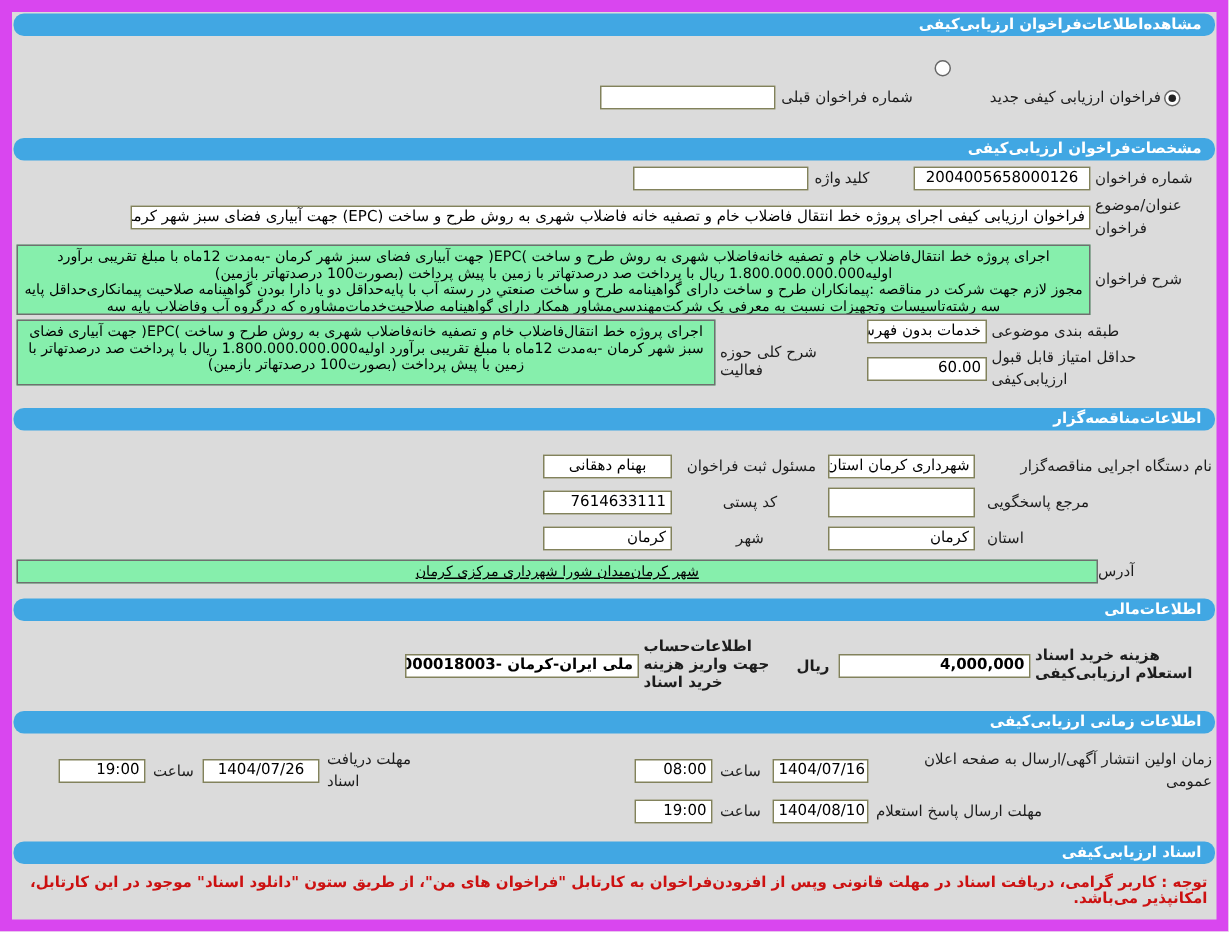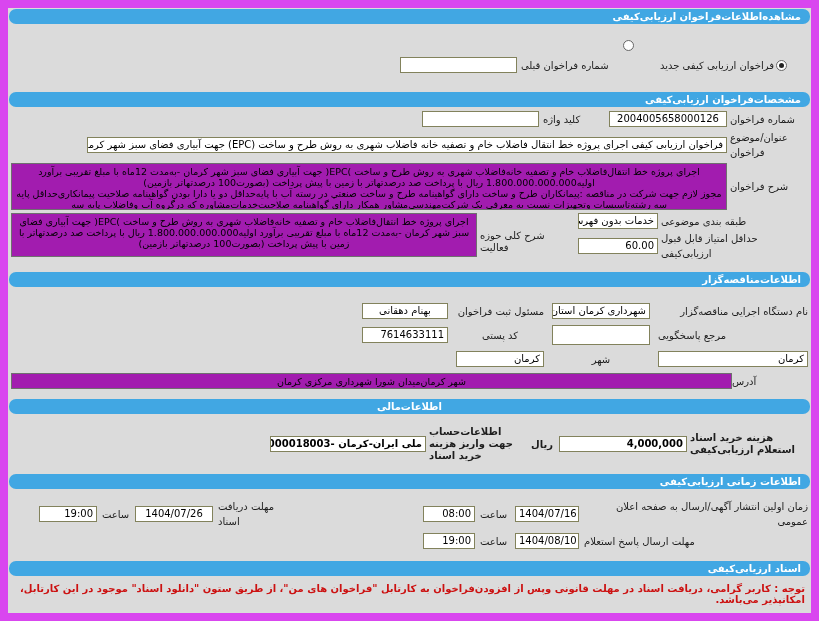--- a/index.html
+++ b/index.html
@@ -20,21 +20,21 @@
   .hug { text-align:left; }            
   .field {
     background:#ffffff; border:1px solid #82825c;
     height:16px; line-height:14px; font-size:10px; color:#000;
     padding:0 3px; overflow:hidden; white-space:nowrap;
   }
   .num { direction:ltr; }
   .ta-r { text-align:right; }
   .ta-c { text-align:center; }
   .white-box {
-    background:#a21caf; border:1px solid #6f6f6f;
+    background:#86efac; border:1px solid #6f6f6f;
     font-size:9.5px; line-height:11px; color:#000;
     padding:2px 4px; overflow:hidden;
   }
   .row { display:flex; align-items:center; }
   
   #radio-area { height:68px; display:flex; align-items:center; padding:14px 24px 0 0; }
   .radio { width:11px; height:11px; border:1px solid #666; border-radius:50%; background:#fdfdfd; display:inline-block; position:relative; flex:0 0 auto; }
   .radio.sel::after { content:""; position:absolute; inset:2px; border-radius:50%; background:#222; }
   
   #specs { padding:4px 3px 8px 3px; }
@@ -63,21 +63,21 @@
     <span class="field" style="width:117px; margin-right:4px;"></span>
   </div>
 
   <div class="bar">مشخصات‌فراخوان ارزیابی‌کیفی</div>
 
   <div id="specs">
 
     <div class="row">
       <span class="lbl hug" style="width:78px;">شماره فراخوان</span>
       <span class="field num ta-c" style="width:118px; margin-right:3px;">2004005658000126</span>
-      <span class="lbl hug" style="width:50px; margin-right:16px;">کلید واژه</span>
+      <span class="lbl hug" style="width:50px; margin-right:16px;font-family:Liberation Serif, serif;">کلید واژه</span>
       <span class="field" style="width:117px; margin-right:4px;"></span>
     </div>
 
     <div class="row">
       <span class="lbl hug" style="width:78px;">عنوان/موضوع فراخوان</span>
       <span class="field ta-c" style="flex:1; margin-right:3px; margin-left:76px;">فراخوان ارزیابی کیفی اجرای پروژه خط انتقال فاضلاب خام و تصفیه خانه فاضلاب شهری به روش طرح و ساخت (EPC) جهت آبیاری فضای سبز شهر کرمان</span>
     </div>
 
     <div class="row" style="align-items:center;">
       <span class="lbl hug" style="width:78px;">شرح فراخوان</span>
@@ -103,30 +103,31 @@
     <span class="lbl">نام دستگاه اجرایی مناقصه‌گزار</span>
     <span class="field">شهرداری کرمان استان کرما</span>
     <span class="lbl">مسئول ثبت فراخوان</span>
     <span class="field ta-c">بهنام دهقانی</span>
 
     <span class="lbl hug">مرجع پاسخگویی</span>
     <span class="field" style="height:20px;"></span>
     <span class="lbl hug" style="text-align:center;">کد پستی</span>
     <span class="field num ta-r">7614633111</span>
 
+    <span class="lbl hug">استان</span>
     <span class="field ta-r">کرمان</span>
     <span class="lbl hug" style="text-align:center;">شهر</span>
     <span class="field ta-r">کرمان</span>
   </div>
   <div class="row" style="padding:2px 3px 0 3px;">
     <span class="lbl hug" style="width:36px; margin-right:40px;">آدرس</span>
-    <div class="white-box ta-c" style="flex:1; height:16px; line-height:12px;">شهر کرمان‌میدان  شورا شهرداری مرکزی کرمان</div>
+    <div class="white-box ta-c" style="flex:1; height:16px; line-height:12px;text-decoration:underline;">شهر کرمان‌میدان  شورا شهرداری مرکزی کرمان</div>
   </div>
 
-  <div class="bar" style="margin-top:10px;text-align:center;">اطلاعات‌مالی</div>
+  <div class="bar" style="margin-top:10px;">اطلاعات‌مالی</div>
 
   <div class="row" style="padding:12px 3px 0 0;font-weight:bold;">
     <span class="lbl hug two-line" style="width:118px;">هزینه خرید اسناد استعلام ارزیابی‌کیفی</span>
     <span class="field num ta-r" style="width:128px; margin-right:3px;">4,000,000</span>
     <span class="lbl" style="margin-right:6px;">ریال</span>
     <span class="lbl hug two-line" style="width:86px; margin-right:16px;">اطلاعات‌حساب جهت واریز هزینه خرید اسناد</span>
     <span class="field ta-c" style="width:156px; margin-right:3px;">ملی ایران-کرمان -3100000018003</span>
   </div>
 
   <div class="bar" style="margin-top:12px;">اطلاعات زمانی ارزیابی‌کیفی</div>

